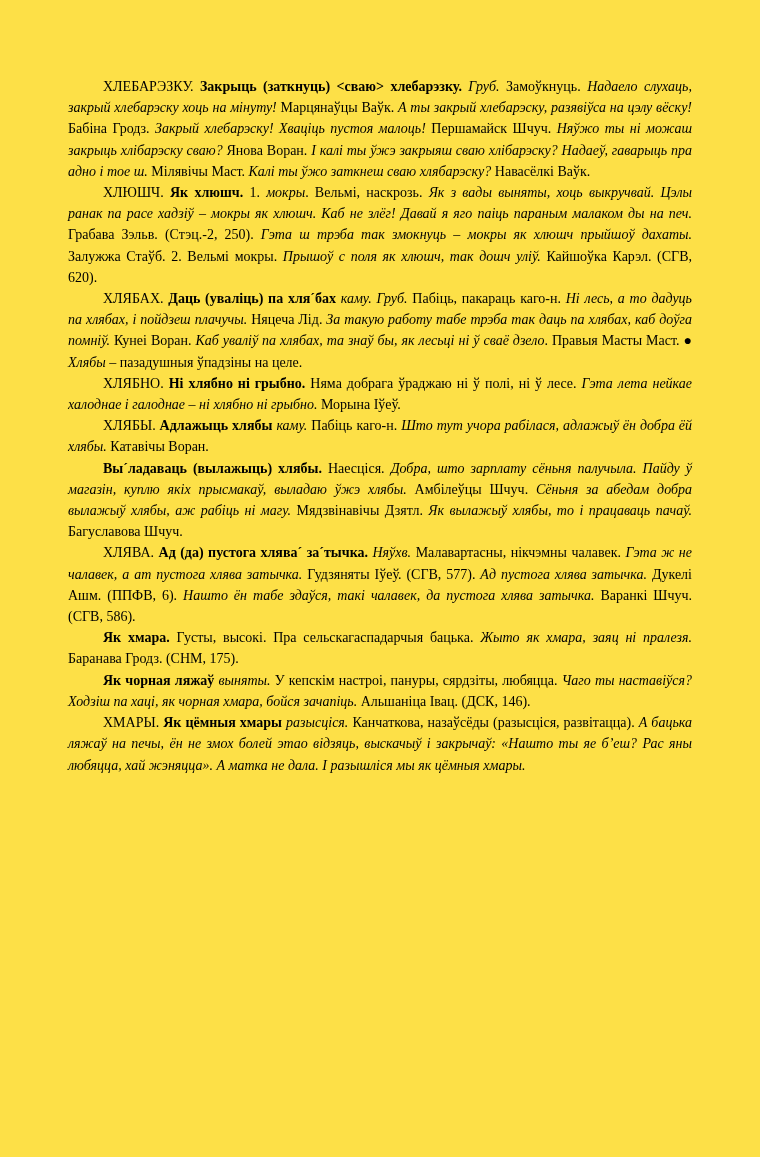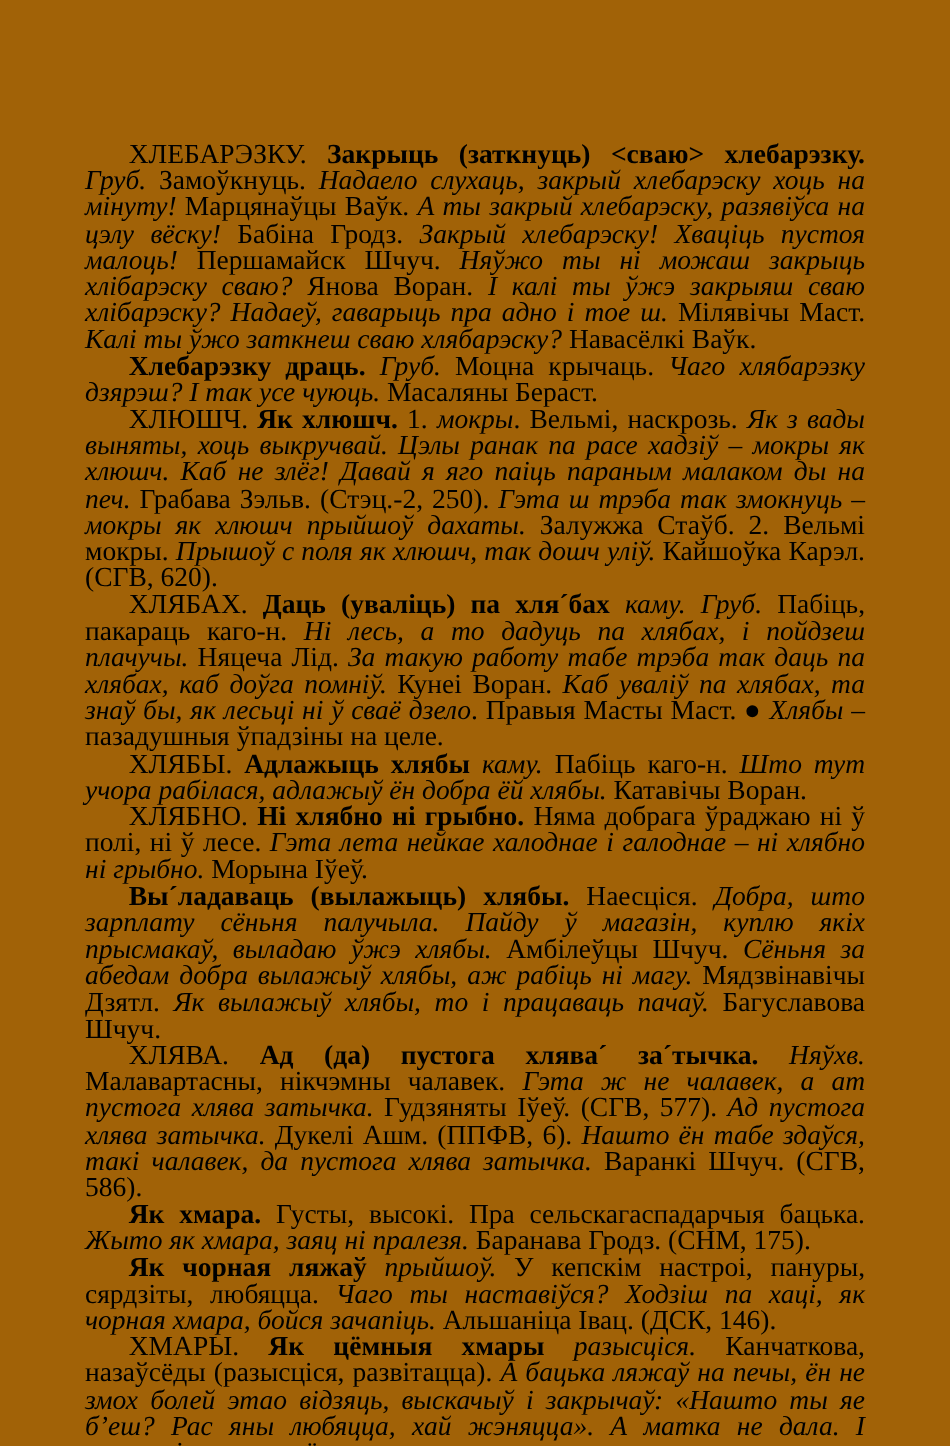--- a/index.html
+++ b/index.html
@@ -5,48 +5,47 @@
   html, body {
     margin: 0;
     padding: 0;
     background: #ffffff;
   }
   .page {
     position: relative;
     width: 760px;
     height: 1157px;
     box-sizing: border-box;
-    padding: 112px 68px 0 68px;
-    background: #a16207;
+    padding: 76px 68px 0 68px;
+    background: #fde047;
     color: #000000;
     font-family: "Liberation Serif", serif;
-    font-size: 22px;
+    font-size: 14px;
     line-height: 21.2px;
     overflow: hidden;
   }
   p.entry {
     margin: 0;
     text-indent: 35px;
     text-align: justify;
   }
   .normal { font-weight: normal; font-style: normal; }
   .bold { font-weight: 700; font-style: normal; }
   .italic { font-style: italic; font-weight: normal; }
 </style>
 </head>
 <body>
 
 <div class="page">
   <div>
       <p class="entry"><span class="normal">ХЛЕБАРЭЗКУ. </span><span class="bold">Закрыць (заткнуць) &lt;сваю&gt; хлебарэзку. </span><span class="italic">Груб. </span><span class="normal">Замоўкнуць. </span><span class="italic">Надаело слухаць, закрый хлебарэску хоць на мінуту! </span><span class="normal">Марцянаўцы Ваўк. </span><span class="italic">А ты закрый хлебарэску, разявіўса на цэлу вёску! </span><span class="normal">Бабіна Гродз. </span><span class="italic">Закрый хлебарэску! Хваціць пустоя малоць! </span><span class="normal">Першамайск Шчуч. </span><span class="italic">Няўжо ты ні можаш закрыць хлібарэску сваю? </span><span class="normal">Янова Воран. </span><span class="italic">І калі ты ўжэ закрыяш сваю хлібарэску? Надаеў, гаварыць пра адно і тое ш. </span><span class="normal">Мілявічы Маст. </span><span class="italic">Калі ты ўжо заткнеш сваю хлябарэску? </span><span class="normal">Навасёлкі Ваўк.</span></p>
-      <p class="entry"><span class="bold">Хлебарэзку драць. </span><span class="italic">Груб. </span><span class="normal">Моцна крычаць. </span><span class="italic">Чаго хлябарэзку дзярэш? І так усе чуюць. </span><span class="normal">Масаляны Бераст.</span></p>
       <p class="entry"><span class="normal">ХЛЮШЧ. </span><span class="bold">Як хлюшч. </span><span class="normal">1. </span><span class="italic">мокры</span><span class="normal">. Вельмі, наскрозь. </span><span class="italic">Як з вады выняты, хоць выкручвай. Цэлы ранак па расе хадзіў – мокры як хлюшч. Каб не злёг! Давай я яго паіць параным малаком ды на печ. </span><span class="normal">Грабава Зэльв. (Стэц.-2, 250). </span><span class="italic">Гэта ш трэба так змокнуць – мокры як хлюшч прыйшоў дахаты. </span><span class="normal">Залужжа Стаўб. 2. Вельмі мокры. </span><span class="italic">Прышоў с поля як хлюшч, так дошч уліў. </span><span class="normal">Кайшоўка Карэл. (СГВ, 620).</span></p>
       <p class="entry"><span class="normal">ХЛЯБАХ. </span><span class="bold">Даць (уваліць) па хля´бах </span><span class="italic">каму. Груб. </span><span class="normal">Пабіць, пакараць каго-н. </span><span class="italic">Ні лесь, а то дадуць па хлябах, і пойдзеш плачучы. </span><span class="normal">Няцеча Лід. </span><span class="italic">За такую работу табе трэба так даць па хлябах, каб доўга помніў. </span><span class="normal">Кунеі Воран. </span><span class="italic">Каб уваліў па хлябах, та знаў бы, як лесьці ні ў сваё дзело</span><span class="normal">. Правыя Масты Маст. ● </span><span class="italic">Хлябы </span><span class="normal">– пазадушныя ўпадзіны на целе.</span></p>
+      <p class="entry"><span class="normal">ХЛЯБНО. </span><span class="bold">Ні хлябно ні грыбно. </span><span class="normal">Няма добрага ўраджаю ні ў полі, ні ў лесе. </span><span class="italic">Гэта лета нейкае халоднае і галоднае – ні хлябно ні грыбно. </span><span class="normal">Морына Іўеў.</span></p>
       <p class="entry"><span class="normal">ХЛЯБЫ. </span><span class="bold">Адлажыць хлябы </span><span class="italic">каму. </span><span class="normal">Пабіць каго-н. </span><span class="italic">Што тут учора рабілася, адлажыў ён добра ёй хлябы. </span><span class="normal">Катавічы Воран.</span></p>
-      <p class="entry"><span class="normal">ХЛЯБНО. </span><span class="bold">Ні хлябно ні грыбно. </span><span class="normal">Няма добрага ўраджаю ні ў полі, ні ў лесе. </span><span class="italic">Гэта лета нейкае халоднае і галоднае – ні хлябно ні грыбно. </span><span class="normal">Морына Іўеў.</span></p>
       <p class="entry"><span class="bold">Вы´ладаваць (вылажыць) хлябы. </span><span class="normal">Наесціся. </span><span class="italic">Добра, што зарплату сёньня палучыла. Пайду ў магазін, куплю якіх прысмакаў, выладаю ўжэ хлябы. </span><span class="normal">Амбілеўцы Шчуч. </span><span class="italic">Сёньня за абедам добра вылажыў хлябы, аж рабіць ні магу. </span><span class="normal">Мядзвінавічы Дзятл. </span><span class="italic">Як вылажыў хлябы, то і працаваць пачаў. </span><span class="normal">Багуславова Шчуч.</span></p>
       <p class="entry"><span class="normal">ХЛЯВА. </span><span class="bold">Ад (да) пустога хлява´ за´тычка. </span><span class="italic">Няўхв. </span><span class="normal">Малавартасны, нікчэмны чалавек. </span><span class="italic">Гэта ж не чалавек, а ат пустога хлява затычка. </span><span class="normal">Гудзяняты Іўеў. (СГВ, 577). </span><span class="italic">Ад пустога хлява затычка. </span><span class="normal">Дукелі Ашм. (ППФВ, 6). </span><span class="italic">Нашто ён табе здаўся, такі чалавек, да пустога хлява затычка. </span><span class="normal">Варанкі Шчуч. (СГВ, 586).</span></p>
       <p class="entry"><span class="bold">Як хмара. </span><span class="normal">Густы, высокі. Пра сельскагаспадарчыя бацька. </span><span class="italic">Жыто як хмара, заяц ні пралезя. </span><span class="normal">Баранава Гродз. (СНМ, 175).</span></p>
-      <p class="entry"><span class="bold">Як чорная ляжаў </span><span class="italic">прыйшоў. </span><span class="normal">У кепскім настроі, пануры, сярдзіты, любяцца. </span><span class="italic">Чаго ты наставіўся? Ходзіш па хаці, як чорная хмара, бойся зачапіць. </span><span class="normal">Альшаніца Івац. (ДСК, 146).</span></p>
+      <p class="entry"><span class="bold">Як чорная ляжаў </span><span class="italic">выняты. </span><span class="normal">У кепскім настроі, пануры, сярдзіты, любяцца. </span><span class="italic">Чаго ты наставіўся? Ходзіш па хаці, як чорная хмара, бойся зачапіць. </span><span class="normal">Альшаніца Івац. (ДСК, 146).</span></p>
       <p class="entry"><span class="normal">ХМАРЫ. </span><span class="bold">Як цёмныя хмары </span><span class="italic">разысціся. </span><span class="normal">Канчаткова, назаўсёды (разысціся, развітацца). </span><span class="italic">А бацька ляжаў на печы, ён не змох болей этао відзяць, выскачыў і закрычаў: «Нашто ты яе б’еш? Рас яны любяцца, хай жэняцца». А матка не дала. І разышліся мы як цёмныя хмары. </span></p>
     </div>
 
 </div>
 
 </body></html>

